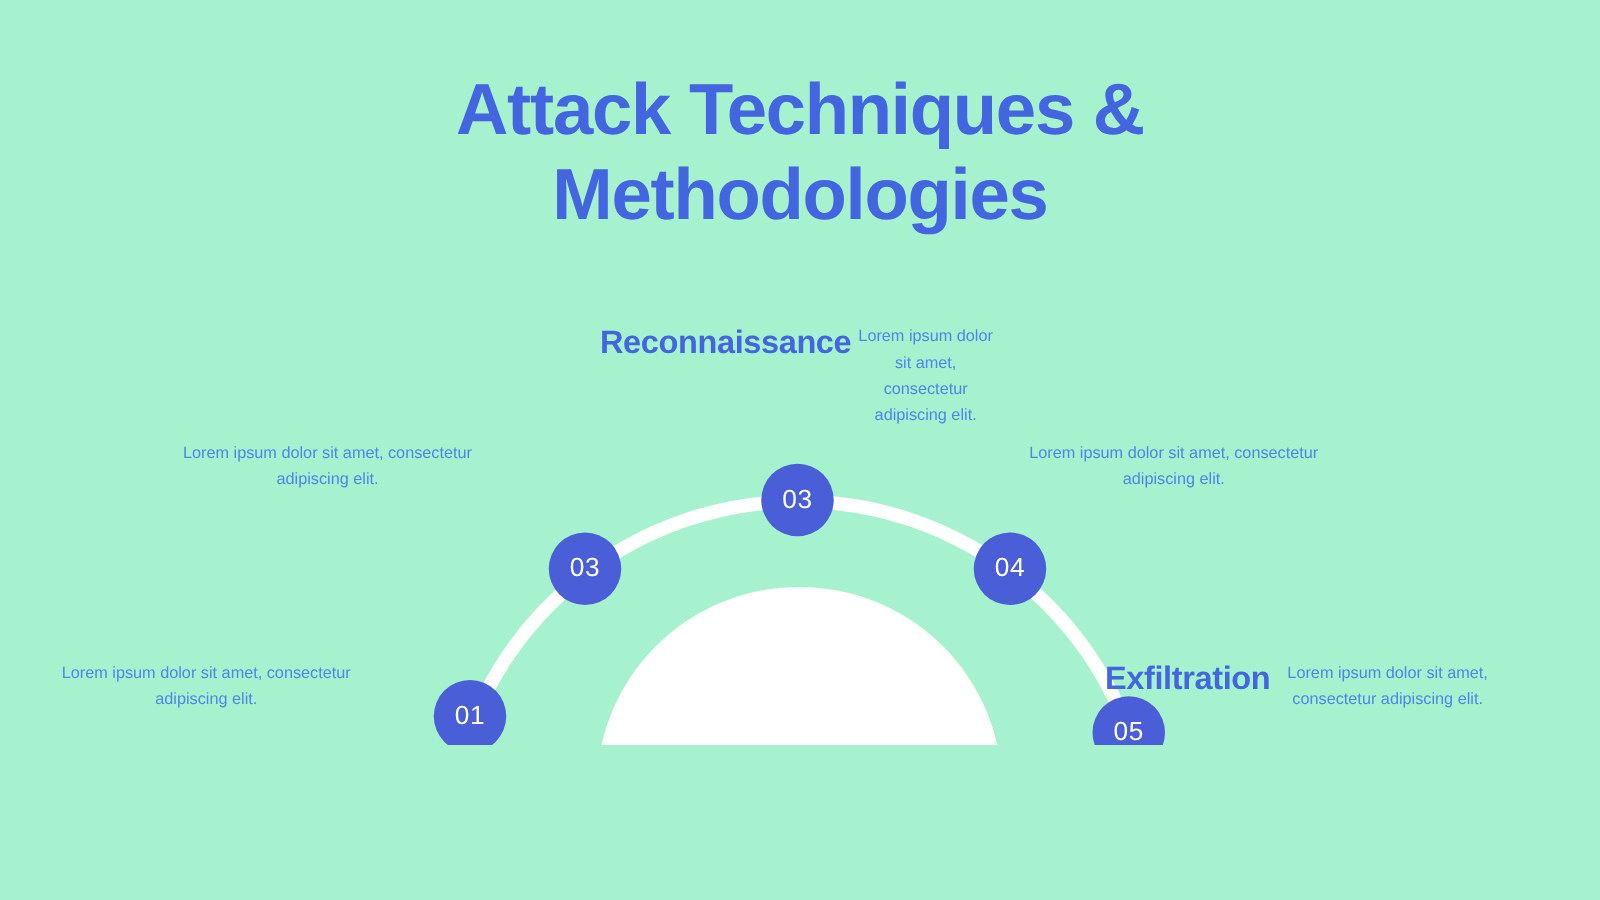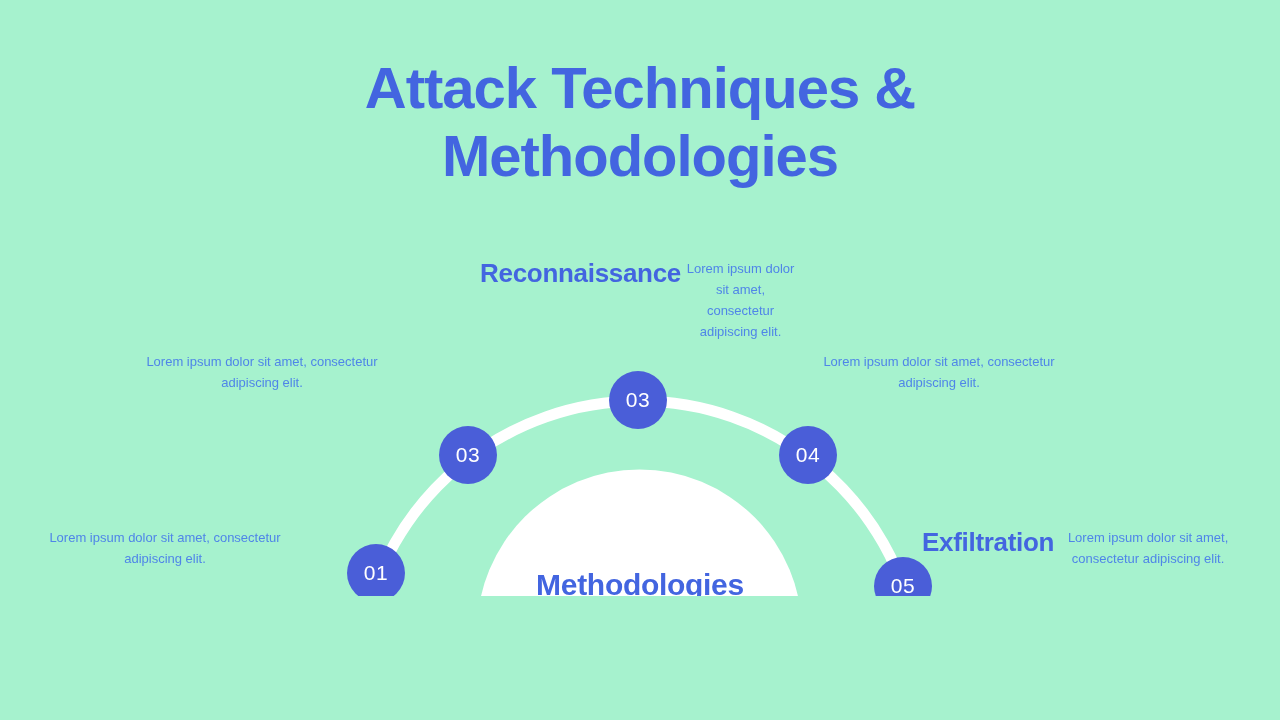--- a/index.html
+++ b/index.html
@@ -75,21 +75,21 @@
     width: 232px;
     text-align: center;
     font-size: 13px;
     line-height: 21px;
     color: var(--body-text, #4F85E8);
   }
   .step-recon       { left: 480px; top: 258px; }
   .step-initial     { left: 146px; top: 351px; }
   .step-persistence { left: 823px; top: 351px; }
   .step-privilege   { left:  49px; top: 527px; }
-  .step-exfil       { left: 922px; top: 527px; }
+  .step-exfil       { left: 884px; top: 527px; }
   .center-label {
     position: absolute;
     left: 0;
     top: 568px;
     width: 1280px;
     text-align: center;
     font-size: 30px;
     font-weight: 700;
     letter-spacing: -0.3px;
     color: var(--accent, #4365E0);
@@ -100,21 +100,20 @@
 
 <div class="slide">
 
   <h1 class="slide-title">Attack Techniques &amp; Methodologies</h1>
 
   <svg class="arc-layer" width="1280" height="720" viewBox="0 0 1280 720">
     <path d="M 362.5 632 A 281 281 0 0 1 915.5 632" fill="none" stroke="var(--arc, #FFFFFF)" stroke-width="11"></path>
     <path d="M 477 632 A 162.5 162.5 0 0 1 802 632 Z" fill="var(--arc, #FFFFFF)"></path>
   </svg>
 
-  <div class="center-label">Methodologies</div>
 
   <div class="node node-01">
     <span>01</span>
   </div>
   <div class="node node-02">
     <span>03</span>
   </div>
   <div class="node node-03">
     <span>03</span>
   </div>

